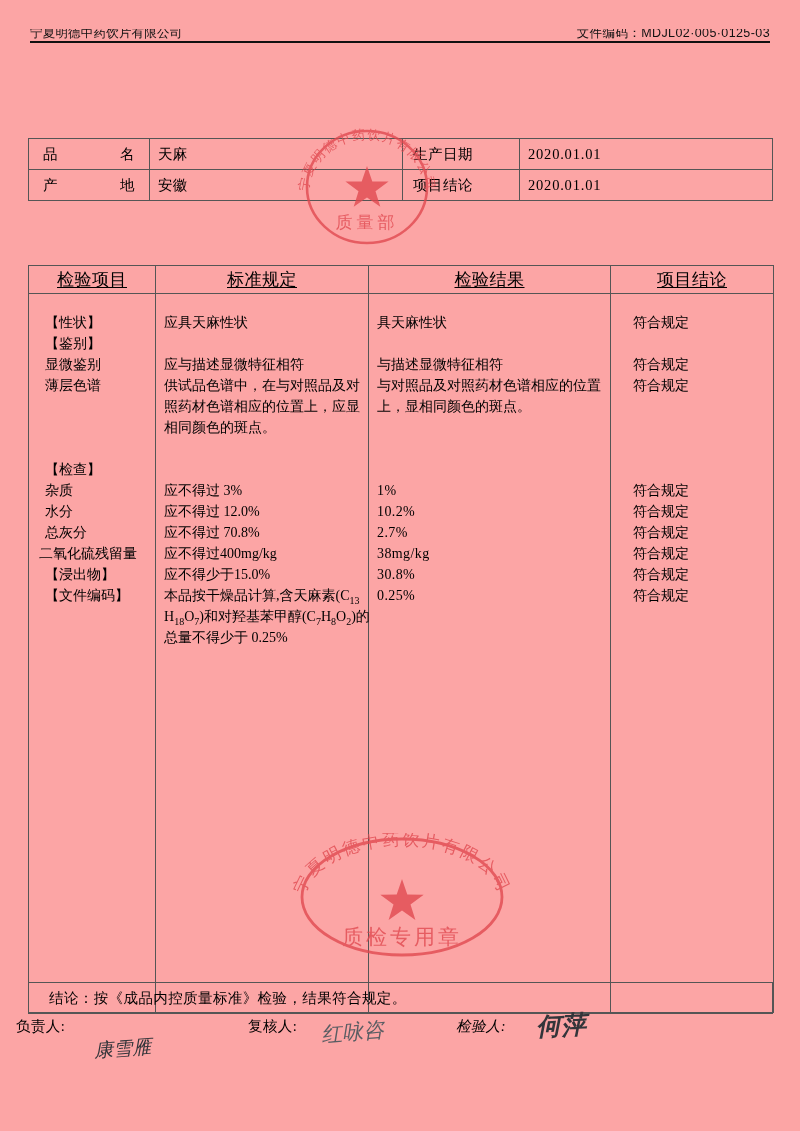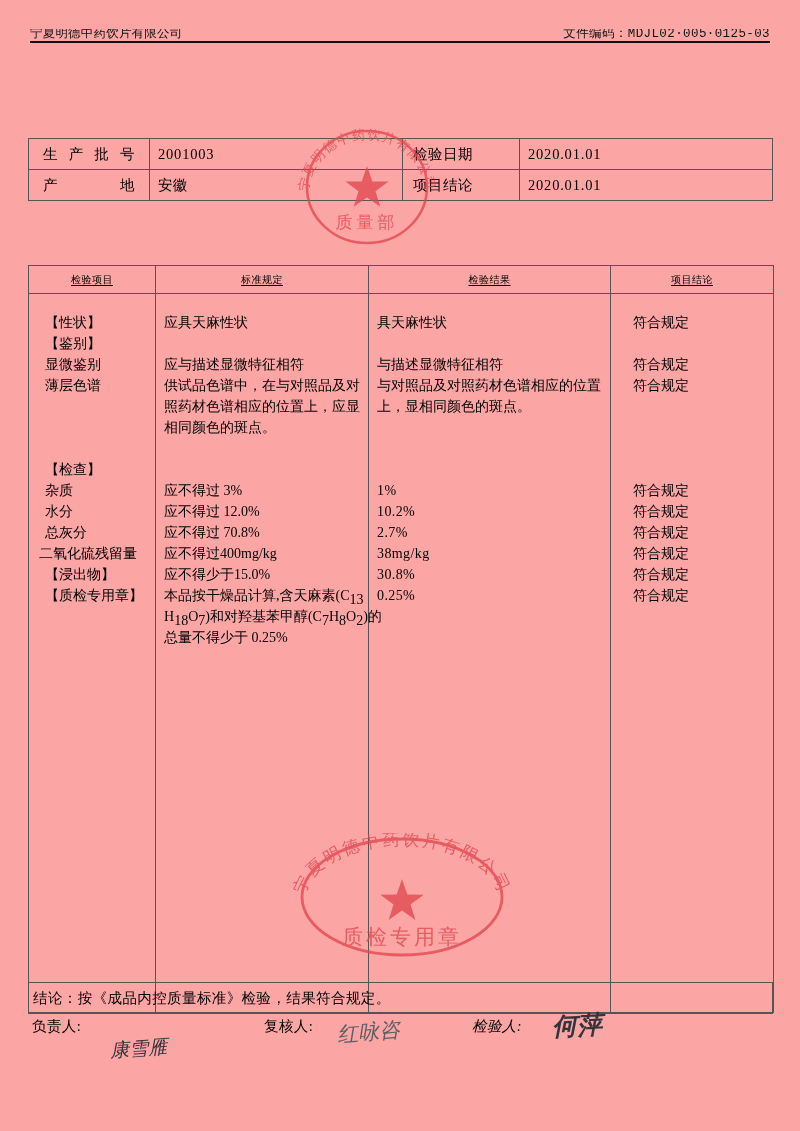--- a/index.html
+++ b/index.html
@@ -30,21 +30,21 @@
     display: flex;
     justify-content: space-between;
     align-items: flex-end;
     font-size: 12.5px;
     color: #111;
     letter-spacing: 0.2px;
     
     clip-path: inset(9px 0 0 0);
   }
   .doc-header .right {
-    font-family: Liberation Mono, monospace;
+    font-family: Liberation Sans, sans-serif;
     letter-spacing: 0.4px;
   }
   .header-rule {
     position: absolute;
     left: 30px;
     top: 41px;
     width: 740px;
     height: 0;
     border-top: 2px solid #111;
   }
@@ -115,21 +115,21 @@
   }
   .col-item   { width: 127px; }
   .col-spec   { width: 213px; }
   .col-result { width: 242px; }
   .col-concl  { width: 163px; }
 
   .hdr-row td {
     height: 27px;
     text-align: center;
     vertical-align: middle;
-    font-size: 10px;
+    font-size: 17px;
   }
   .hdr-row span {
     text-decoration: underline;
     text-underline-offset: 2px;
     letter-spacing: 0.5px;
   }
 
   .body-cell {
     height: 700px;
     font-size: 14px;
@@ -140,43 +140,43 @@
     height: 21px;
     white-space: nowrap;
     overflow: visible;
   }
   .body-cell .sp { height: 21px; }
   .pad-item   { padding-left: 16px; }
   .pad-spec   { padding-left: 8px; }
   .pad-result { padding-left: 8px; }
   .pad-concl  { padding-left: 22px; }
   .num { font-family: "Liberation Serif", serif; letter-spacing: 0.4px; }
-  sub { font-size: 14px; }
+  sub { font-size: 10px; }
 
   
   .concl-table {
     position: absolute;
     left: 28px;
     top: 982px;
     width: 745px;
     border-collapse: collapse;
     table-layout: fixed;
   }
   .concl-table td {
     border: 1px solid #555;
     height: 26px;
-    padding: 2px 0 2px 4px;
+    padding: 2px 0 2px 20px;
     font-size: 14.5px;
     letter-spacing: 0.4px;
   }
 
   
   .sign-row {
     position: absolute;
-    left: 32px;
+    left: 16px;
     top: 1014px;
     width: 740px;
     height: 30px;
     font-size: 14.5px;
   }
   .sig-block { position: absolute; white-space: nowrap; }
   .sig-label { letter-spacing: 0.4px; }
   .sig-hand {
     font-family: "DejaVu Sans", "Liberation Sans", sans-serif;
     font-style: italic;
@@ -219,23 +219,23 @@
   <div class="doc-header">
     <span class="left">宁夏明德中药饮片有限公司</span>
     <span class="right">文件编码：MDJL02·005·0125-03</span>
   </div>
   <div class="header-rule"></div>
 
 
   <table class="info-table">
     <tbody>
       <tr>
-        <td class="lbl">生产批号</td>
-        <td class="val-num">2001003</td>
-        <td class="lbl-r">检验日期</td>
+        <td class="lbl">品    名</td>
+        <td class="val">天麻</td>
+        <td class="lbl-r">生产日期</td>
         <td class="val-num">2020.01.01</td>
       </tr>
       <tr>
         <td class="lbl">产    地</td>
         <td class="val">安徽</td>
         <td class="lbl-r">项目结论</td>
         <td class="val-num">2020.01.01</td>
       </tr>
     </tbody>
   </table>
@@ -262,21 +262,21 @@
           <div class="ln pad-item">薄层色谱</div>
           <div class="sp"></div>
           <div class="sp"></div>
           <div class="sp"></div>
           <div class="ln pad-item">【检查】</div>
           <div class="ln pad-item">杂质</div>
           <div class="ln pad-item">水分</div>
           <div class="ln pad-item">总灰分</div>
           <div class="ln" style="padding-left:10px">二氧化硫残留量</div>
           <div class="ln pad-item">【浸出物】</div>
-          <div class="ln pad-item">【质检专用章】</div>
+          <div class="ln pad-item">【文件编码】</div>
         </td>
 
         <td class="body-cell">
           <div class="ln pad-spec">应具天麻性状</div>
           <div class="sp"></div>
           <div class="ln pad-spec">应与描述显微特征相符</div>
           <div class="ln pad-spec">供试品色谱中，在与对照品及对</div>
           <div class="ln pad-spec">照药材色谱相应的位置上，应显</div>
           <div class="ln pad-spec">相同颜色的斑点。</div>
           <div class="sp"></div>

